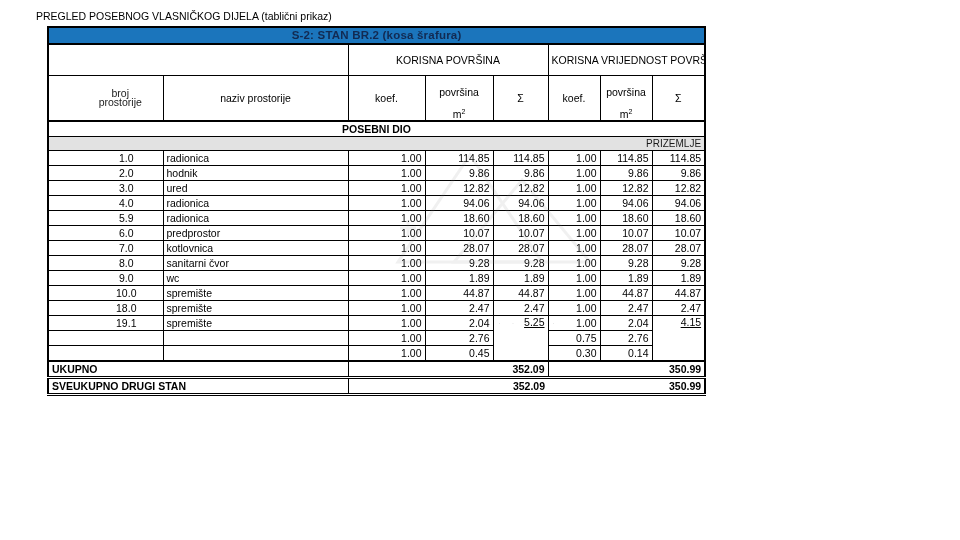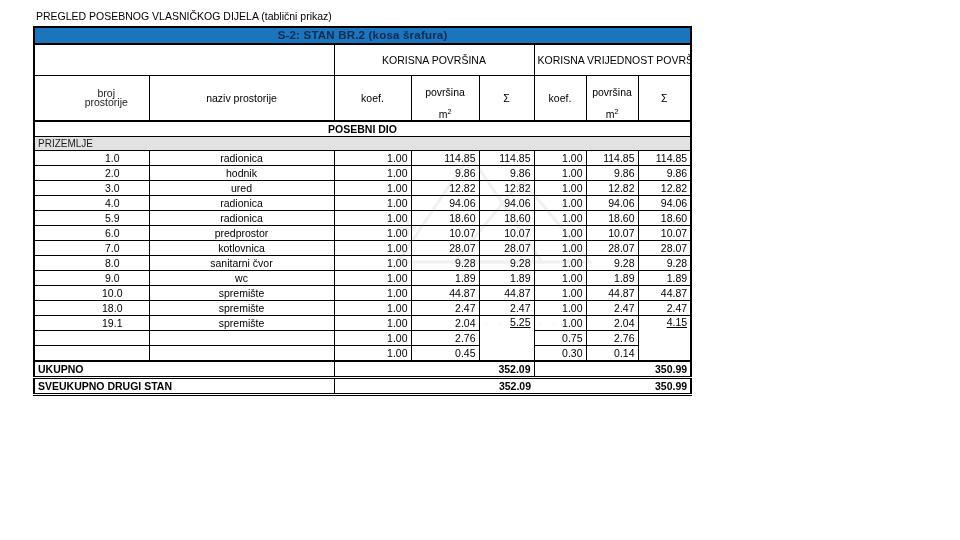--- a/index.html
+++ b/index.html
@@ -3,44 +3,44 @@
 <meta charset="utf-8">
 <style>
   html,body{margin:0;padding:0;}
   body{
     width:960px;height:540px;background:#ffffff;position:relative;
     font-family:"Liberation Sans", sans-serif;color:#000;overflow:hidden;
   }
   .page-title{
     position:absolute;left:36px;top:10px;font-size:10.5px;color:#000;white-space:nowrap;
   }
-  .tbl-wrap{position:absolute;left:33px;top:26px;width:534px;}
+  .tbl-wrap{position:absolute;left:47px;top:26px;width:534px;}
   table{
     border-collapse:collapse;width:657px;table-layout:fixed;
     border:2px solid #000;
   }
   td{
     border:1px solid #000;font-size:10.5px;padding:0 3px;height:14px;
     line-height:13px;white-space:nowrap;overflow:hidden;vertical-align:middle;
   }
   tr.title-row td{
     background:#1b75bc;color:#122a52;font-weight:bold;text-align:center;
     font-size:11.5px;height:15px;border-bottom:2px solid #000;letter-spacing:.2px;
   }
   tr.ghead td{height:30px;text-align:center;font-size:10.5px;}
   tr.chead td{height:29px;text-align:center;font-size:10.5px;border-bottom:2px solid #000;}
   td.broj-head{
     text-align:left;font-size:7.5px;line-height:9px;vertical-align:middle;color:#222;padding-left:32px;
   }
   td.unit-head div{line-height:12px;margin-top:10px;}
   sup{font-size:7px;line-height:0;}
   tr.sec-bold td{font-weight:bold;text-align:center;height:14px;}
-  tr.sec-gray td{background:#e2e2e2;text-align:left;height:13px;color:#1a1a1a;font-size:10px;}
+  tr.sec-gray td{background:#e2e2e2;text-align:right;height:13px;color:#1a1a1a;font-size:10px;}
   td.c-broj{text-align:center;padding-left:44px;}
-  td.c-naziv{text-align:center;}
+  td.c-naziv{text-align:left;}
   td.num{text-align:right;}
   td.merged{vertical-align:top;text-align:right;text-decoration:underline;}
   tr.row-ukupno td{font-weight:bold;border-top:2px solid #000;border-bottom:3px double #000;height:14px;}
   tr.row-sveukupno td{font-weight:bold;border-bottom:3px double #000;height:14px;}
   .watermark{
     position:absolute;left:0;top:0;width:960px;height:540px;pointer-events:none;z-index:5;
   }
   .wm-logo{position:absolute;left:370px;top:150px;}
   .wm-text{
     position:absolute;left:335px;top:258px;width:360px;text-align:center;

